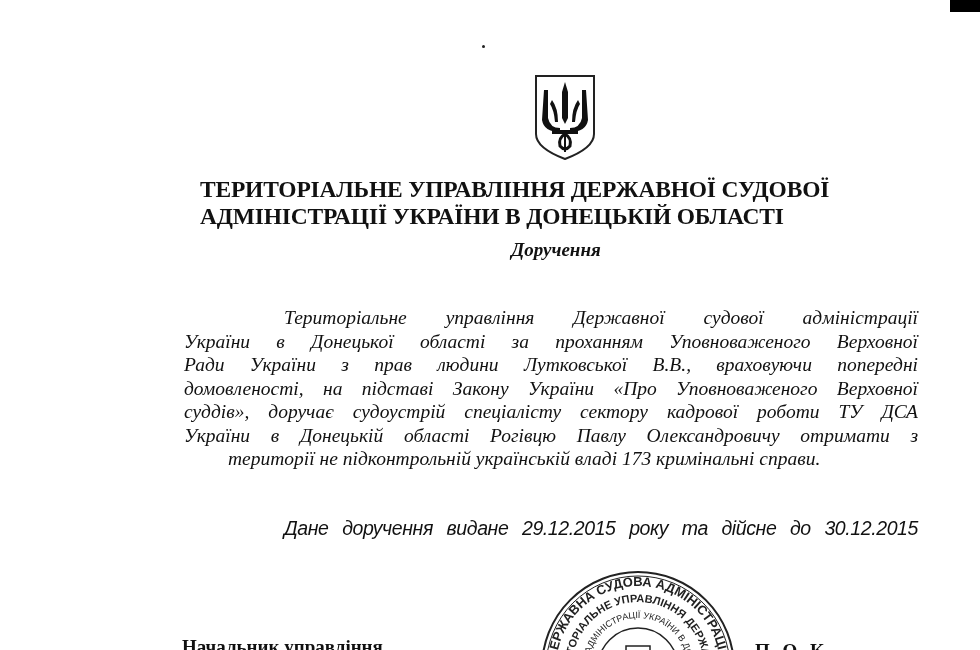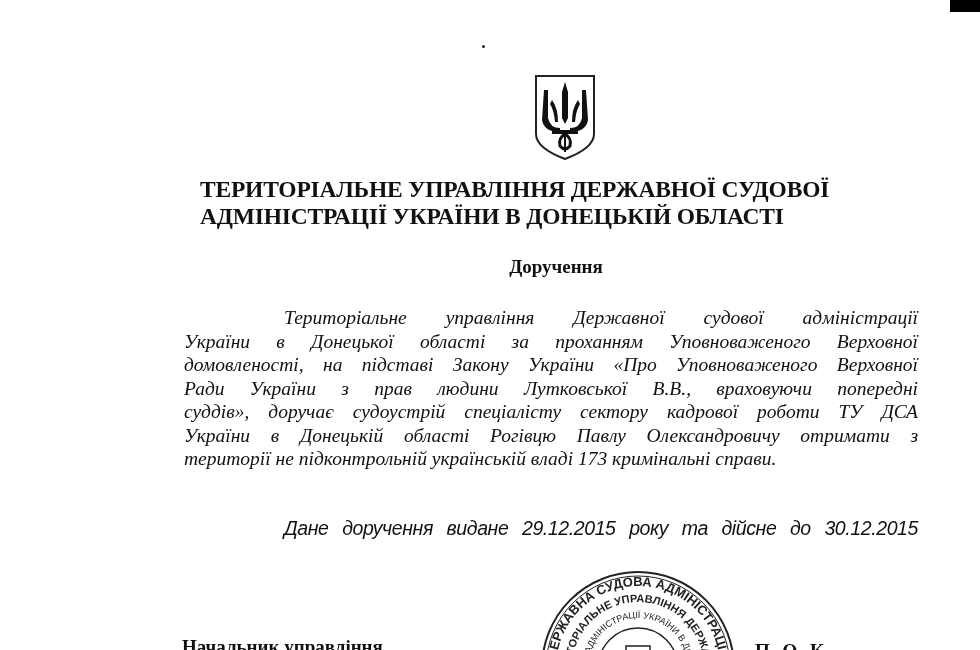--- a/index.html
+++ b/index.html
@@ -1,24 +1,24 @@
 <!DOCTYPE html>
 <html><head>
 <meta charset="utf-8">
 <style>
   html, body { margin:0; padding:0; background:#ffffff; }
   body { width:980px; height:650px; position:relative; overflow:hidden; font-family:"Liberation Serif", serif; color:#111; }
   .corner-mark { position:absolute; left:950px; top:0; width:30px; height:12px; background:#000; }
   .speck { position:absolute; background:#222; border-radius:50%; }
   .coat { position:absolute; left:532px; top:72px; width:66px; height:90px; }
   .header { position:absolute; left:200px; top:176px; width:720px; text-align:left; font-weight:bold; font-size:23.5px; line-height:27px; letter-spacing:-0.2px; }
-  .title { position:absolute; left:200px; top:256px; width:712px; text-align:center; font-weight:bold; font-size:19px; }
+  .title { position:absolute; left:200px; top:239px; width:712px; text-align:center; font-weight:bold; font-size:19px;font-style:italic; }
   .body-text { position:absolute; left:184px; top:306px; width:734px; font-size:19.5px; line-height:23.5px; }
   .line { display:block; text-align:justify; text-align-last:justify; white-space:nowrap;font-style:italic; }
-  .line.last { text-align-last:left; }
+  .line.last { text-align-last:left;margin-left:44px; }
   .line.indent { padding-left:100px; }
   .p2 { position:absolute; left:184px; top:516px; width:734px; font-size:19.5px; line-height:24px; font-family:"Liberation Sans", sans-serif; font-stretch:condensed; letter-spacing:-0.4px; }
   .signer { position:absolute; left:182px; top:636px; font-weight:bold; font-size:19px; }
   .signature-initials { position:absolute; left:755px; top:640px; font-weight:bold; font-size:19px; letter-spacing:4px; }
   .seal { position:absolute; left:538px; top:568px; width:200px; height:200px; }
 </style>
 </head>
 <body>
 
 <div class="corner-mark"></div>
@@ -39,22 +39,22 @@
 <div class="header">
   <div>ТЕРИТОРІАЛЬНЕ УПРАВЛІННЯ ДЕРЖАВНОЇ СУДОВОЇ</div>
   <div>АДМІНІСТРАЦІЇ УКРАЇНИ В ДОНЕЦЬКІЙ ОБЛАСТІ</div>
 </div>
 
 <div class="title">Доручення</div>
 
 <div class="body-text">
   <span class="line indent">Територіальне управління Державної судової адміністрації</span>
   <span class="line">України в Донецької області за проханням Уповноваженого Верховної</span>
+  <span class="line">Ради України з прав людини Лутковської В.В., враховуючи попередні</span>
   <span class="line">домовленості, на підставі Закону України «Про Уповноваженого Верховної</span>
-  <span class="line">Ради України з прав людини Лутковської В.В., враховуючи попередні</span>
   <span class="line">суддів», доручає судоустрій спеціалісту сектору кадрової роботи ТУ ДСА</span>
   <span class="line">України в Донецькій області Рогівцю Павлу Олександровичу отримати з</span>
   <span class="line last">території не підконтрольній українській владі 173  кримінальні справи.</span>
 </div>
 
 <div class="p2">
   <span class="line indent">Дане доручення видане 29.12.2015 року та дійсне до 30.12.2015</span>
 </div>
 
 <svg class="seal" viewBox="0 0 200 200">

